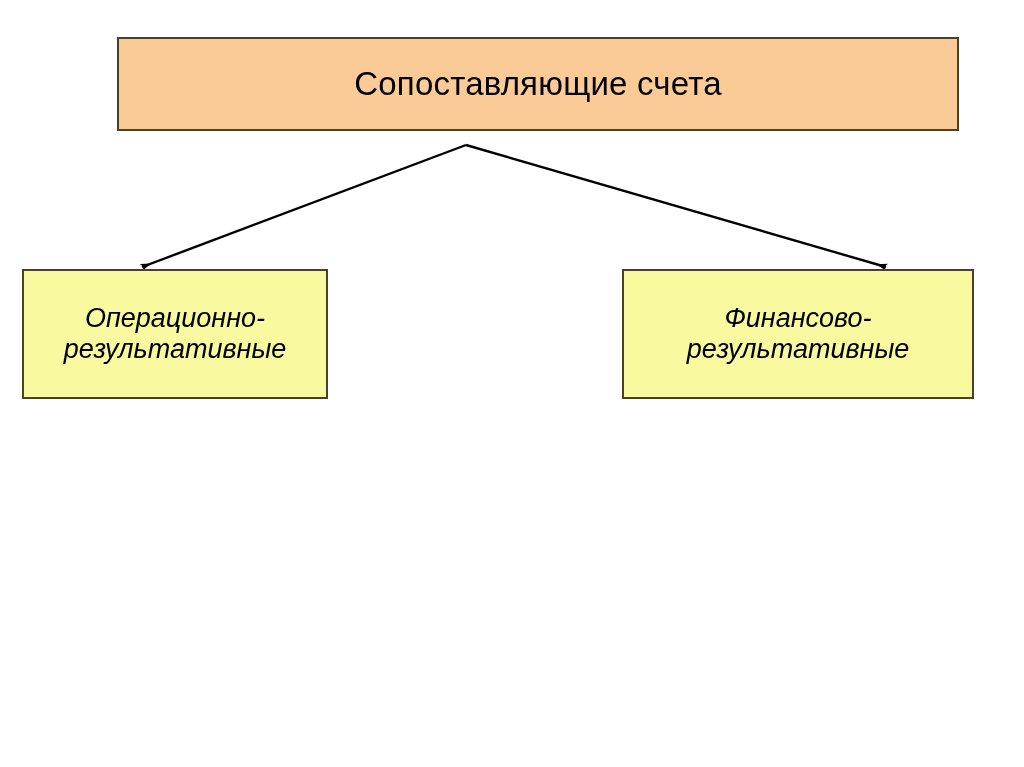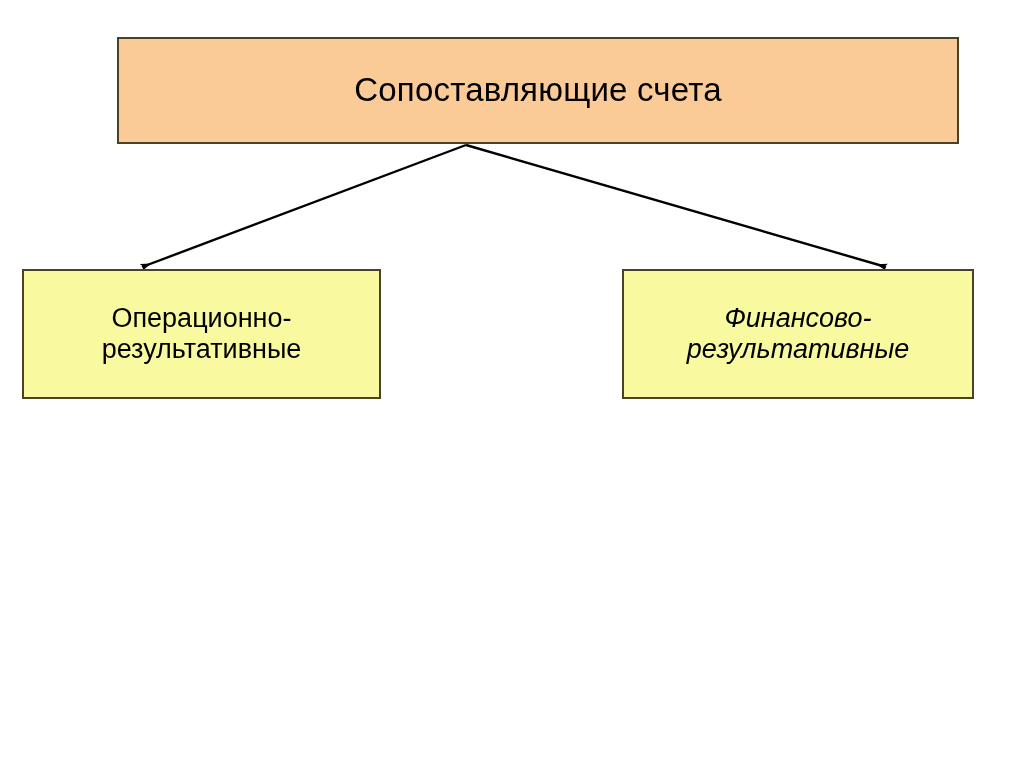--- a/index.html
+++ b/index.html
@@ -46,43 +46,44 @@
     display: block;
     white-space: pre-line;
     padding: 0 6px;
   }
 
   
   #node-root {
     left: 117px;
     top: 37px;
     width: 842px;
-    height: 107px;
+    height: 94px;
     background: #fbcb97;
     border: 2px solid #4a4226;
   }
   #node-root .node-label {
     font-size: 33px;
     letter-spacing: 0.2px;
   }
 
   
   .node-leaf {
     background: #f9f99f;
     border: 2px solid #4a4226;
   }
   .node-leaf .node-label {
     font-size: 27px;
   }
 
   #node-operational {
     left: 22px;
     top: 269px;
-    width: 359px;
+    width: 306px;
     height: 130px;
+    font-style: italic;
   }
 
   #node-financial {
     left: 622px;
     top: 269px;
     width: 352px;
     height: 130px;
     font-style: italic;
   }
 </style>

